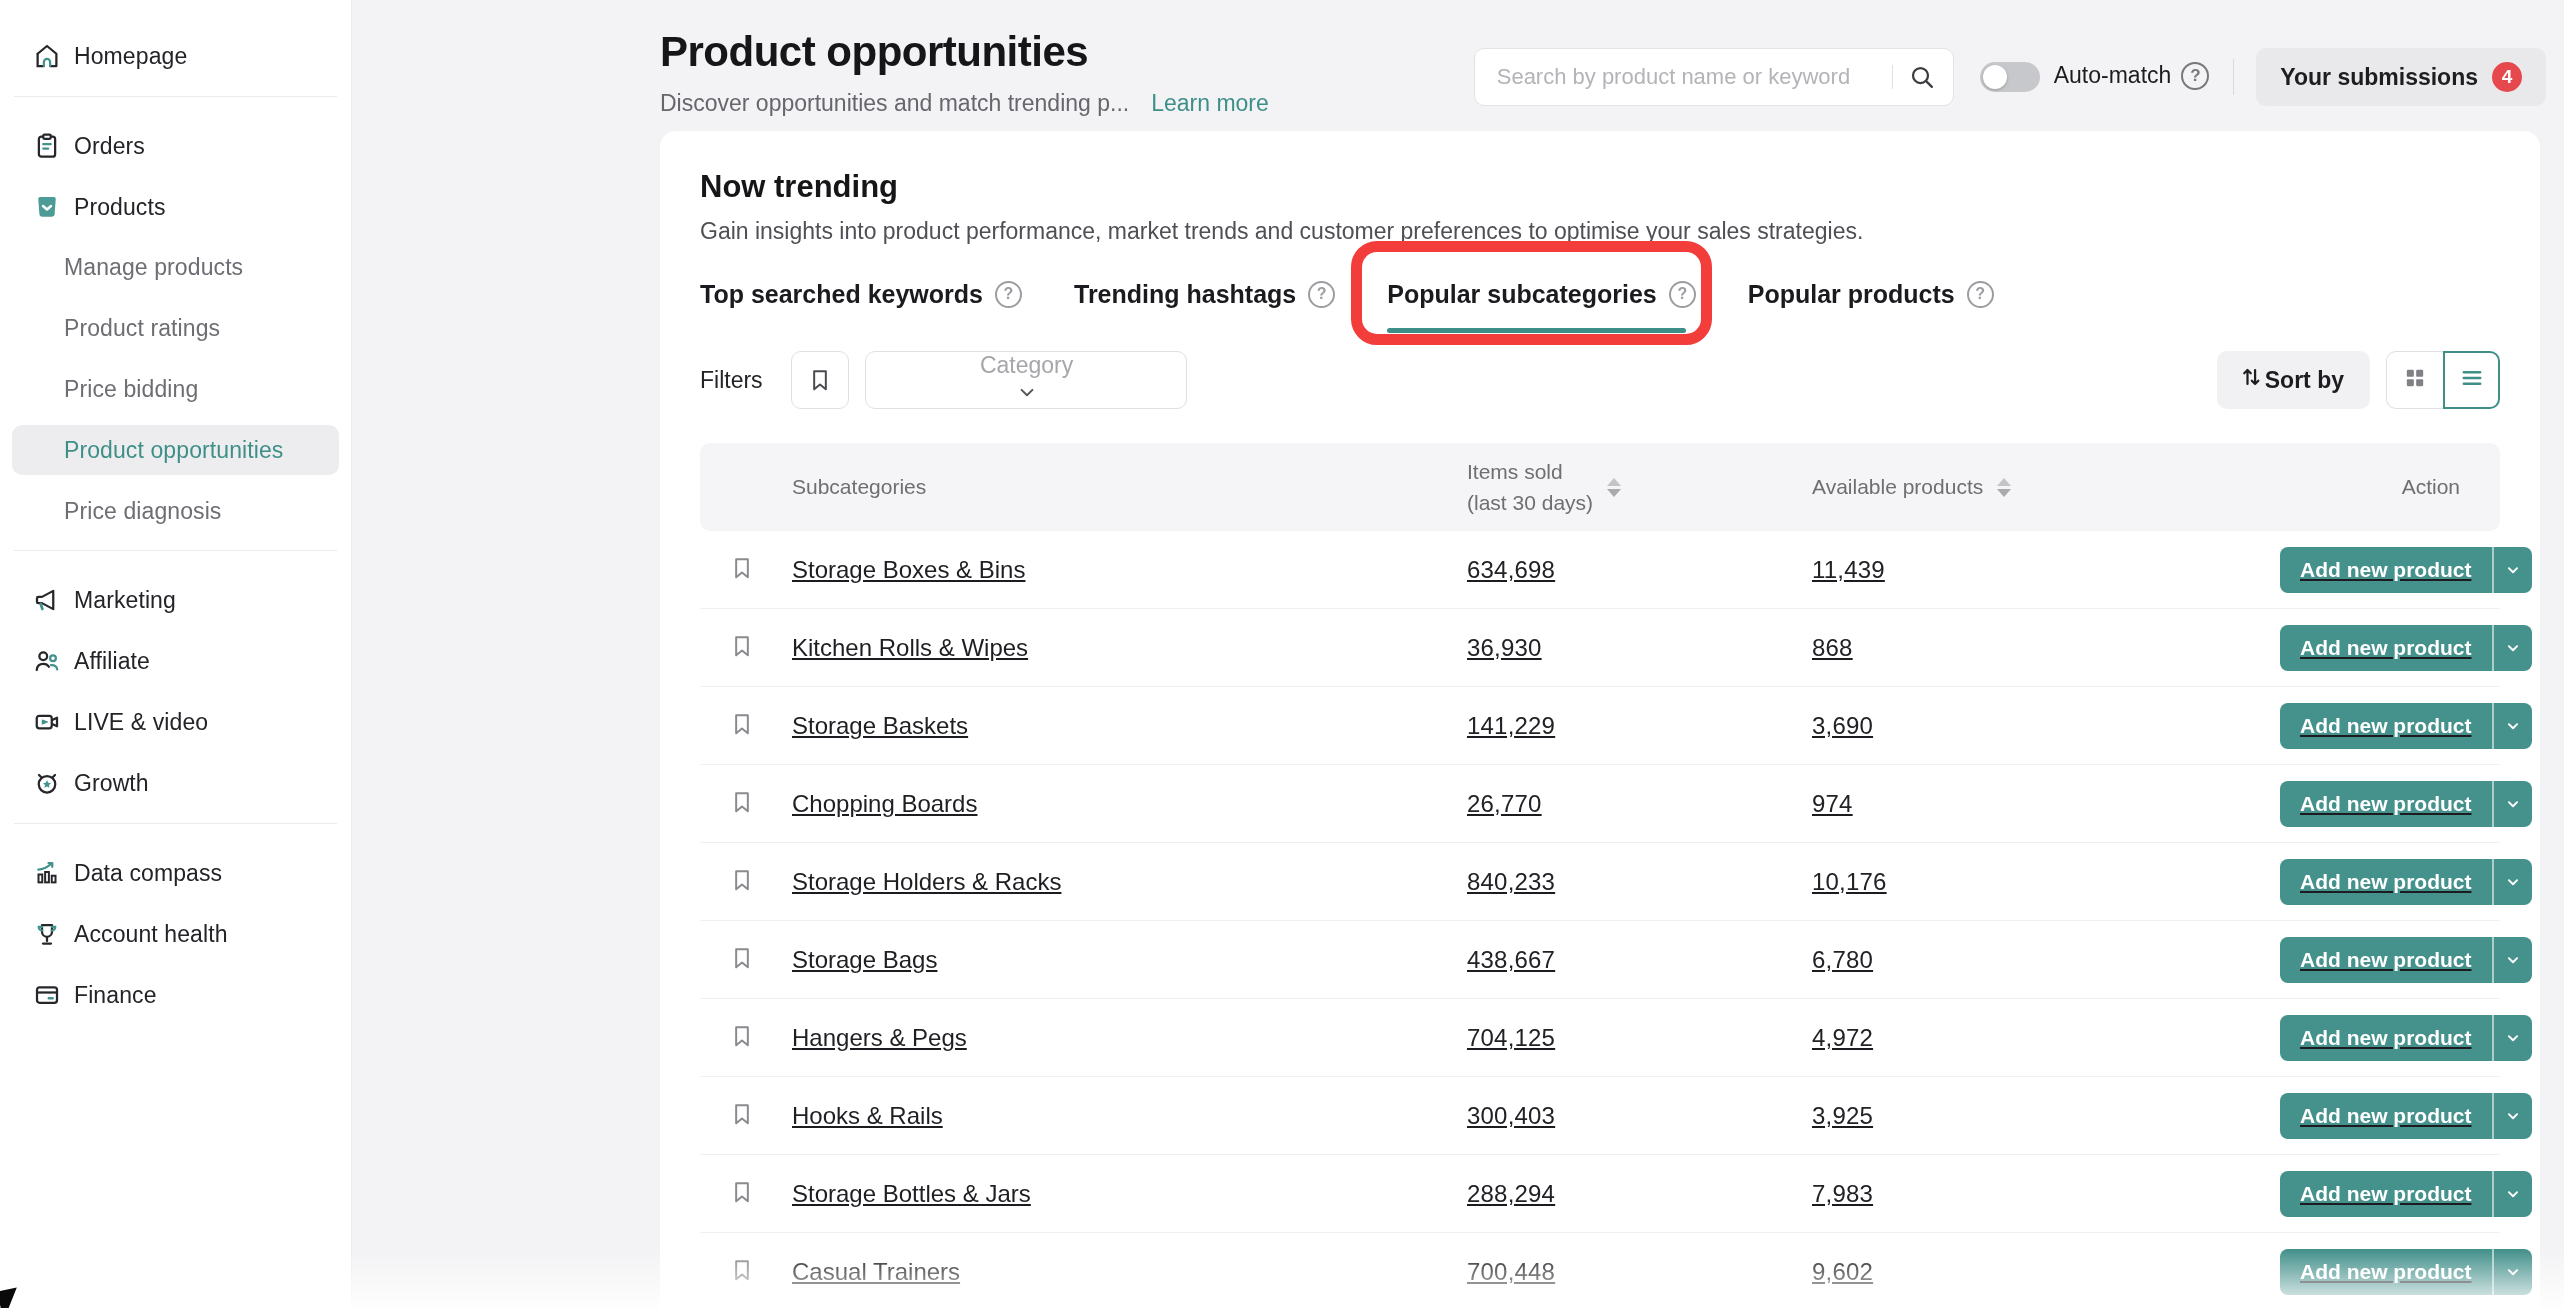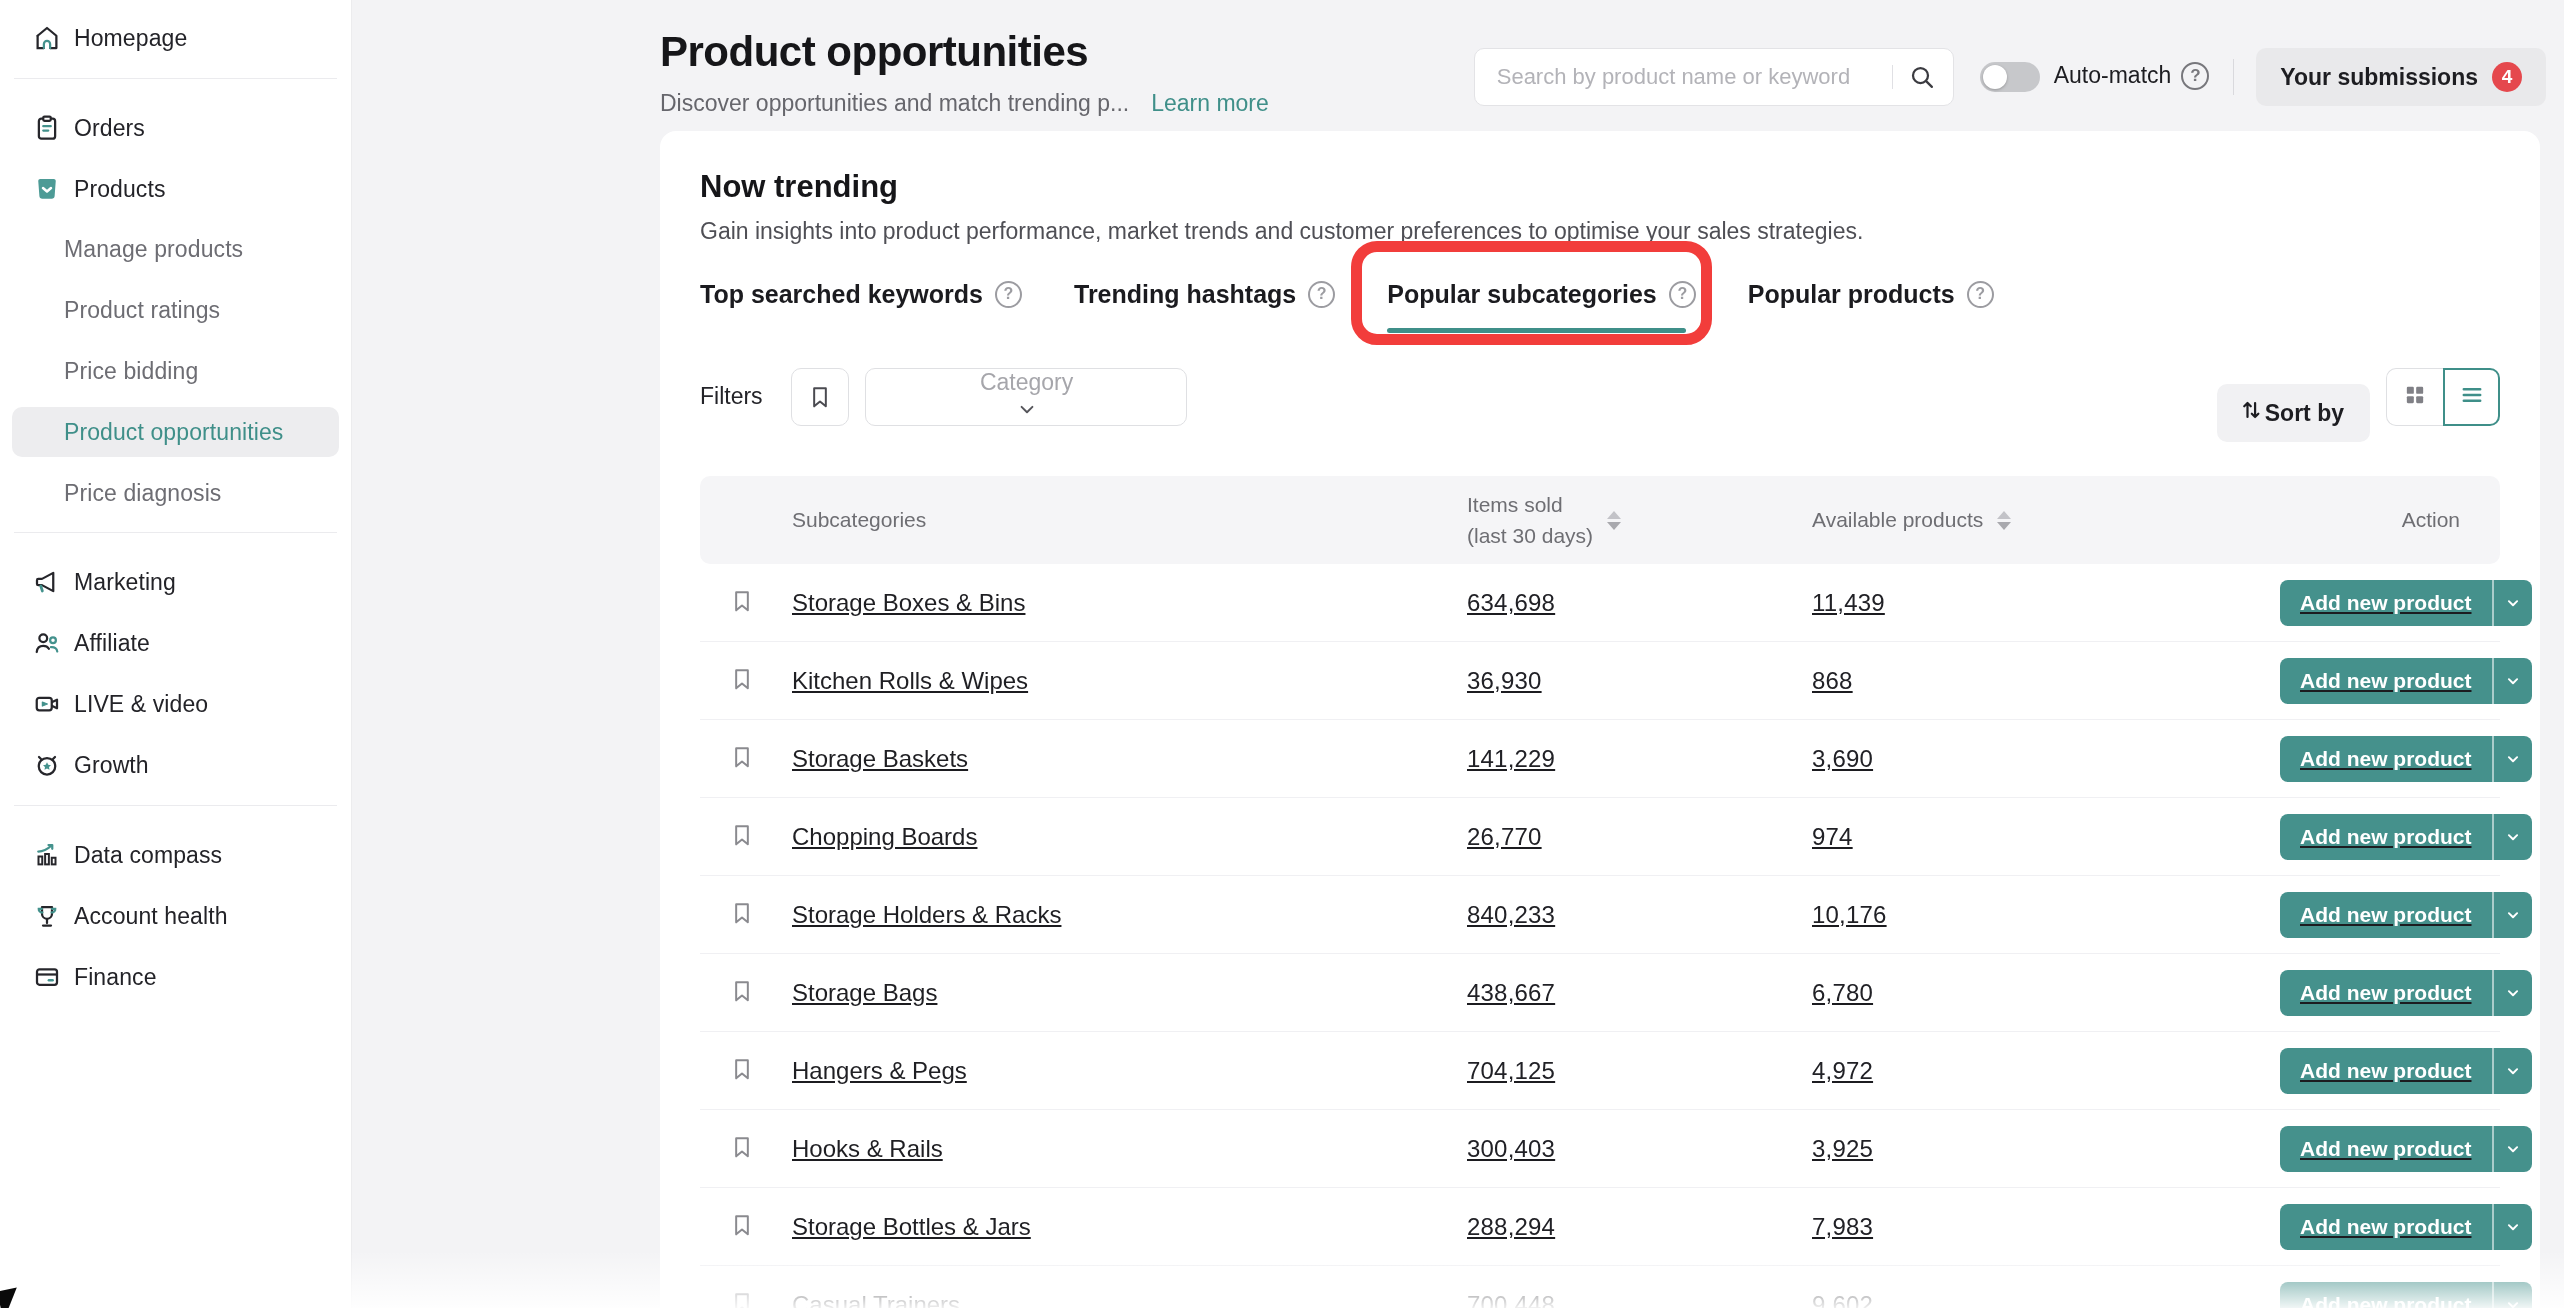--- a/index.html
+++ b/index.html
@@ -4,21 +4,21 @@
 <style>
   * { margin:0; padding:0; box-sizing:border-box; }
   html,body { width:2564px; height:1308px; }
   body {
     font-family:"Liberation Sans","DejaVu Sans",sans-serif;
     background:#f3f3f5; color:#1c1c20; overflow:hidden; position:relative;
   }
   
   .sidebar {
     position:absolute; left:0; top:0; width:352px; height:100%;
-    background:#fff; border-right:1px solid #ececee; padding-top:12px; z-index:5;
+    background:#fff; border-right:1px solid #ececee; padding-top:30px; z-index:5;
   }
   .nav-item {
     display:flex; align-items:center; height:52px; margin:0 12px 9px 12px;
     padding-left:20px; border-radius:10px; cursor:pointer;
   }
   .nav-icon { width:30px; height:30px; display:flex; align-items:center; justify-content:center; flex:0 0 30px; }
   .nav-icon svg { width:30px; height:30px; }
   .nav-label { margin-left:12px; font-size:23px; color:#232328; letter-spacing:.1px; }
   .nav-sub {
     display:flex; align-items:center; height:50px; margin:0 12px 11px 12px;
@@ -99,21 +99,20 @@
     width:322px; height:58px; border:1px solid #dfe0e3; border-radius:10px; background:#fff;
     display:flex; align-items:center; justify-content:space-between; padding:0 20px 0 22px;
     margin-left:16px; cursor:pointer;flex-direction:column;
   }
   .category-select .ph { font-size:23px; color:#a6a6ab; }
   .spacer { flex:1; }
   .sort-btn {
     height:58px; background:#f1f1f3; border:none; border-radius:10px; padding:0 26px 0 20px;
     display:flex; align-items:center; font-size:23px; font-weight:600; color:#1d1d21; cursor:pointer;
     font-family:"Liberation Sans","DejaVu Sans",sans-serif;
-    margin-top:33px;
   }
   .view-toggle { display:flex; margin-left:16px; }
   .view-cell {
     width:57px; height:58px; background:#fff; border:1px solid #dfe0e3;
     display:flex; align-items:center; justify-content:center; cursor:pointer;
   }
   .view-cell.grid { border-radius:10px 0 0 10px; border-right:none; }
   .view-cell.list { border-radius:0 10px 10px 0; border:2px solid #3f8f89; }
   
   .table { margin-top:34px; margin-left:0; margin-right:0; }

